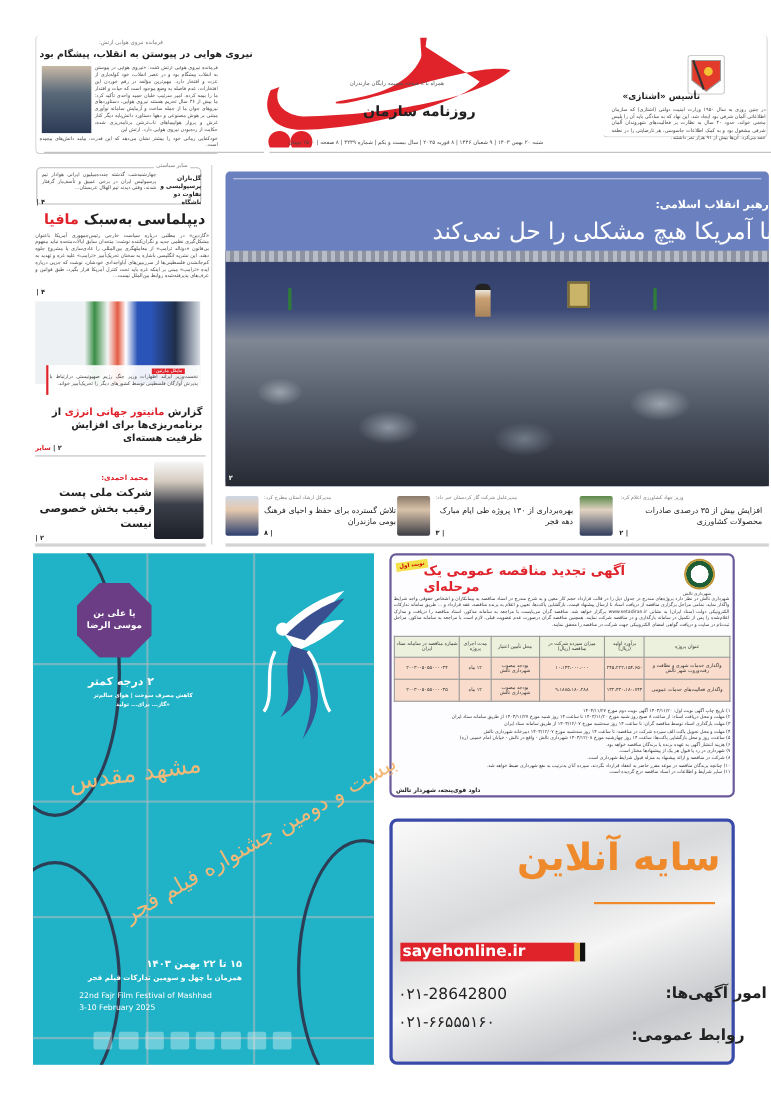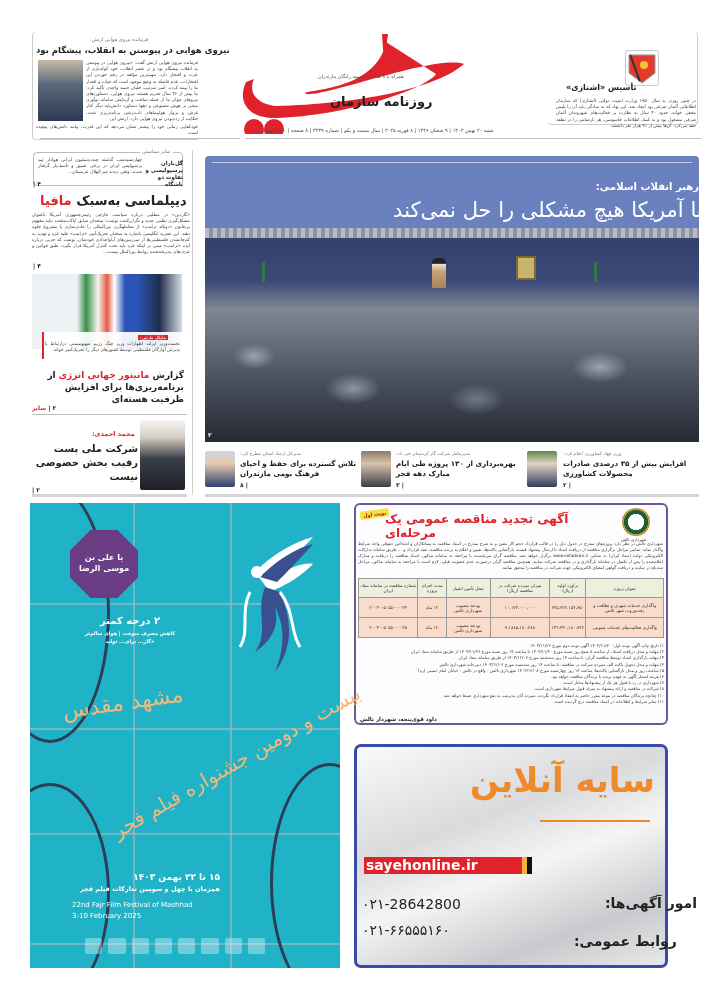--- a/index.html
+++ b/index.html
@@ -65,21 +65,21 @@
       radial-gradient(ellipse 40px 22px at 55% 80%, #6f7986 0%, transparent 70%),
       radial-gradient(ellipse 40px 22px at 80% 65%, #9aa3ad 0%, transparent 70%),
       linear-gradient(180deg, #8f97a6 0%, #8f97a6 4%, #33406b 5%, #3c4a78 25%, #7f8794 38%, #4b5260 70%, #262a33 100%); }
   #leader { left: 432px; top: 258px; width: 14px; height: 30px; background: linear-gradient(180deg,#222 0%,#222 18%,#e9e3d6 20%, #c9a072 45%, #a8845c 100%); border-radius: 5px 5px 0 0; }
   #portrait { left: 516px; top: 256px; width: 20px; height: 24px; background: #c9b46a; border: 2px solid #7a6a35; }
   #main-pg { left: 208px; top: 431px; color: #fff; }
 
   
   .sub-photo { width: 30px; height: 36px; border-radius: 2px; }
   .sub-kicker { font-size: 4.5px; color: #777; white-space: nowrap; }
-  .sub-title { font-size: 7.2px; font-weight: bold; line-height: 10px; text-align: left; }
+  .sub-title { font-size: 7.2px; font-weight: normal; line-height: 10px; text-align: right; }
   #s1-photo { left: 527px; top: 451px; background: linear-gradient(180deg,#5b8a4a 0%,#e2d3c3 35%,#2f3c5a 100%); }
   #s1-kicker { left: 564px; top: 451px; }
   #s1-title { left: 563px; top: 459px; width: 130px; }
   #s1-pg { left: 563px; top: 481px; }
   #s2-photo { left: 361px; top: 451px; background: linear-gradient(180deg,#8a7a6a 0%,#d9c2aa 35%,#3b3d45 100%); }
   #s2-kicker { left: 396px; top: 451px; }
   #s2-title { left: 396px; top: 459px; width: 125px; }
   #s2-pg { left: 396px; top: 481px; }
   #s3-photo { left: 205px; top: 451px; background: linear-gradient(180deg,#cfd6e2 0%,#e5c9ad 35%,#2c3f70 100%); }
   #s3-kicker { left: 240px; top: 451px; }
@@ -112,21 +112,21 @@
   #pr-label { left: 562px; top: 933px; font-size: 14px; font-weight: bold; color: #222; margin-left: 12px; }
   #pr-phone { left: 362px; top: 922px; font-size: 14px; color: #222; direction: ltr; letter-spacing: 1px; }
 
   
   #fajr { left: 30px; top: 503px; width: 310px; height: 465px; background: #20b3c7; overflow: hidden; }
   .tile-v { position:absolute; top:0; bottom:0; width:2px; background: rgba(170,185,190,.6); }
   .tile-h { position:absolute; left:0; right:0; height:2px; background: rgba(170,185,190,.6); }
   #fajr-octagon { left: 70px; top: 530px; width: 68px; height: 68px; background: #6b3d85; clip-path: polygon(30% 0,70% 0,100% 30%,100% 70%,70% 100%,30% 100%,0 70%,0 30%); }
   #fajr-oct-text { left: 74px; top: 552px; width: 60px; text-align: center; font-size: 8px; font-weight: bold; color: #fff; line-height: 11px; }
   #fajr-bird { left: 225px; top: 532px; width: 90px; height: 150px; }
-  #fajr-deg { left: 80px; top: 615px; width: 100px; text-align: center; font-size: 10px; font-weight: bold; color: #fff; }
+  #fajr-deg { left: 80px; top: 615px; width: 100px; text-align: left; font-size: 10px; font-weight: bold; color: #fff; }
   #fajr-deg-sub1 { left: 80px; top: 630px; width: 100px; text-align: center; font-size: 5px; color: #fff; font-weight:bold; }
   #fajr-deg-sub2 { left: 80px; top: 638px; width: 100px; text-align: center; font-size: 5px; color: #fff; font-weight:bold; }
   #fajr-callig1 { left: 62px; top: 690px; font-size: 22px; color: #f3b978; transform: rotate(-8deg); font-family: "DejaVu Serif", serif; }
   #fajr-callig2 { left: 95px; top: 750px; font-size: 20px; color: #f3b978; transform: rotate(-30deg); font-family: "DejaVu Serif", serif; white-space: nowrap; }
   #fajr-date { left: 70px; top: 872px; width: 150px; font-size: 9px; color: #fff; font-weight: bold; text-align: right; }
   #fajr-fa { left: 70px; top: 885px; width: 150px; font-size: 6.5px; color: #fff; font-weight: bold; text-align: right; }
   #fajr-en1 { left: 72px; top: 901px; font-size: 7px; color: #fff; direction: ltr; }
   #fajr-en2 { left: 72px; top: 912px; font-size: 7px; color: #fff; direction: ltr; }
   #fajr-logos { left: 85px; top: 938px; width: 180px; height: 16px; display:flex; gap: 6px; direction:ltr;}
   #fajr-logos span { flex:1; background: rgba(255,255,255,.35); border-radius: 2px; }

